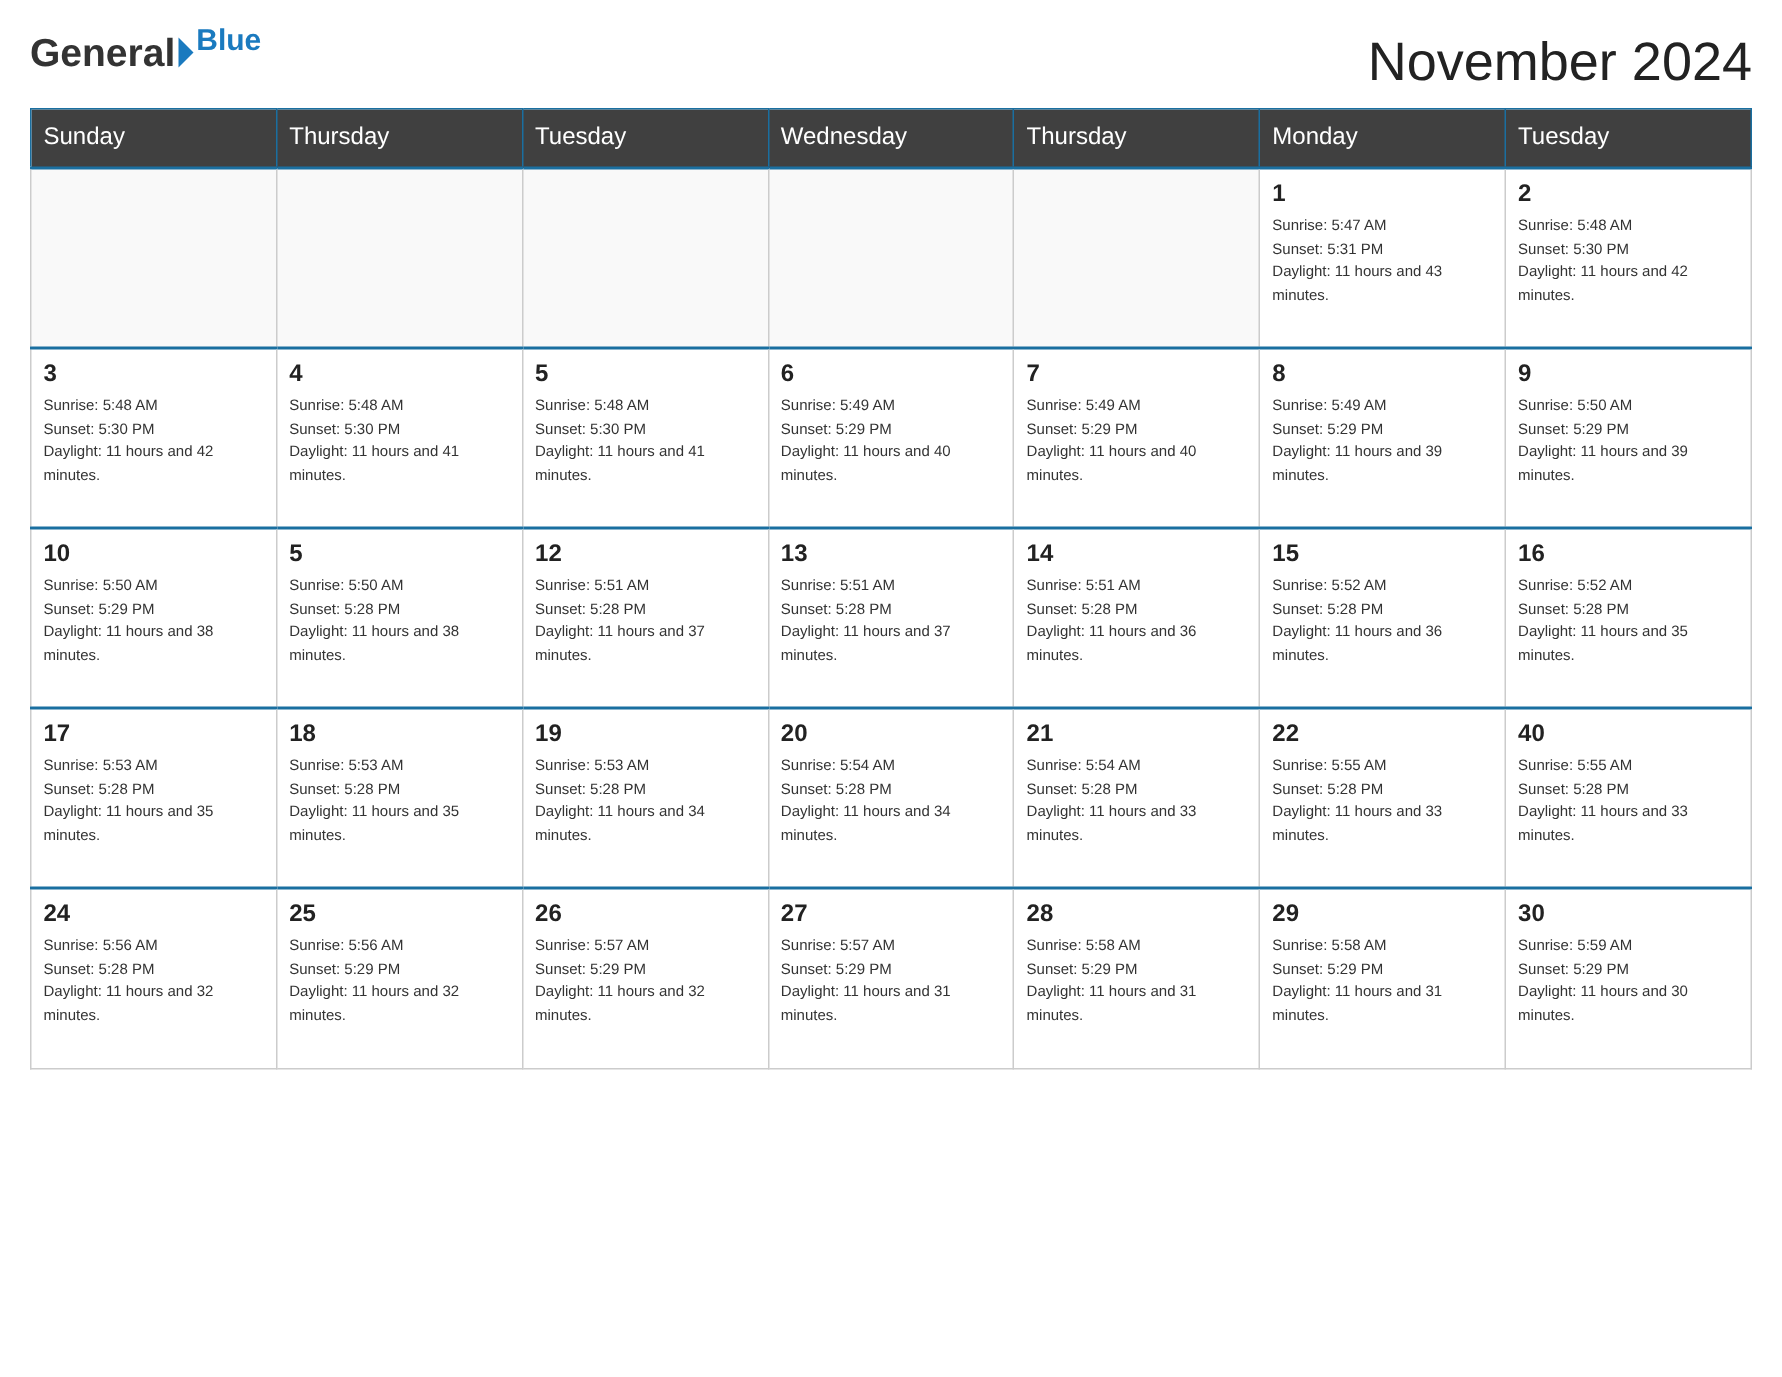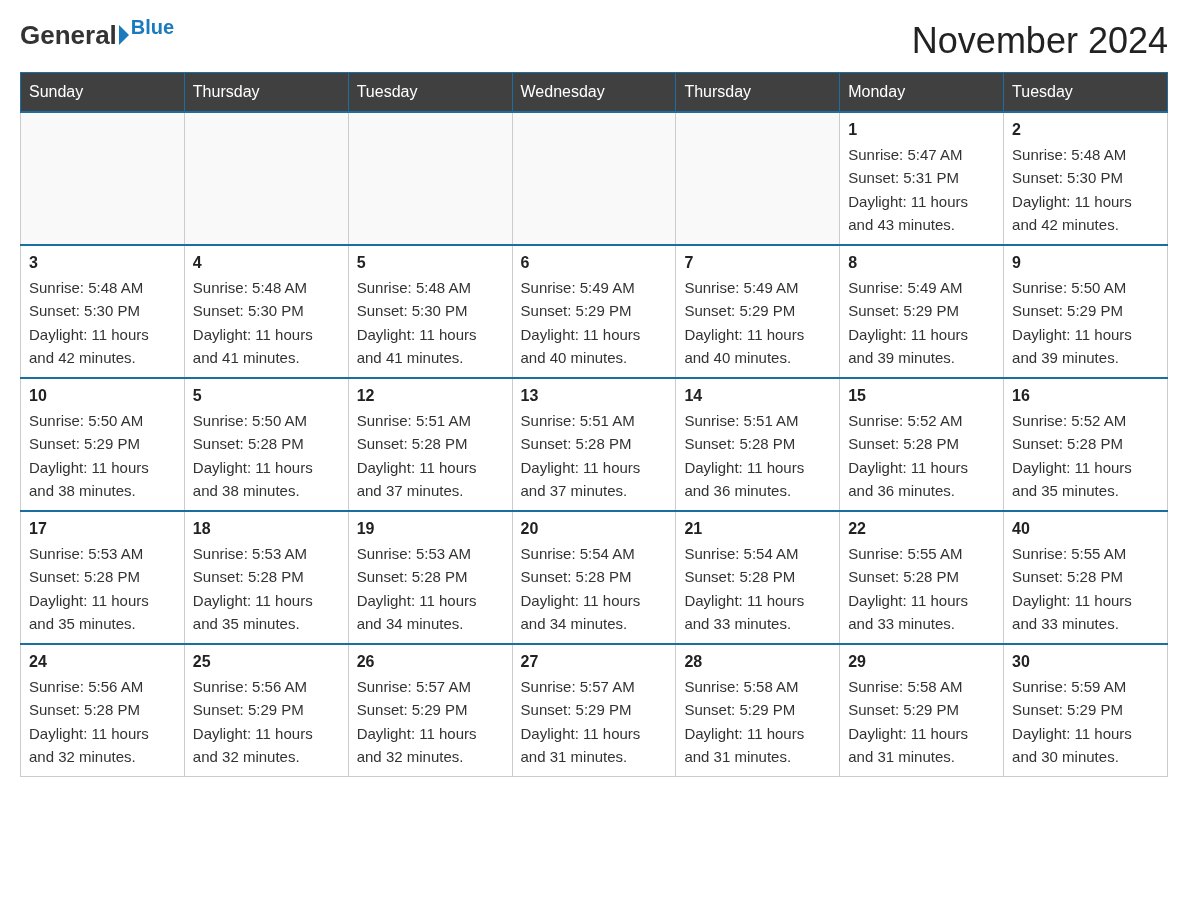--- a/index.html
+++ b/index.html
@@ -85,21 +85,21 @@
       background: #f9f9f9;
     }
     .day-number {
       font-size: 16px;
       font-weight: bold;
       color: #222;
       margin-bottom: 4px;
     }
     .day-info {
       color: #333;
-      font-size: 15px;
+      font-size: 10px;
       line-height: 1.55;
     }
     .week-row td {
       border-top: 2px solid #1a6fa0;
     }
   </style>
 </head>
 <body>
 
 <div class="header">

